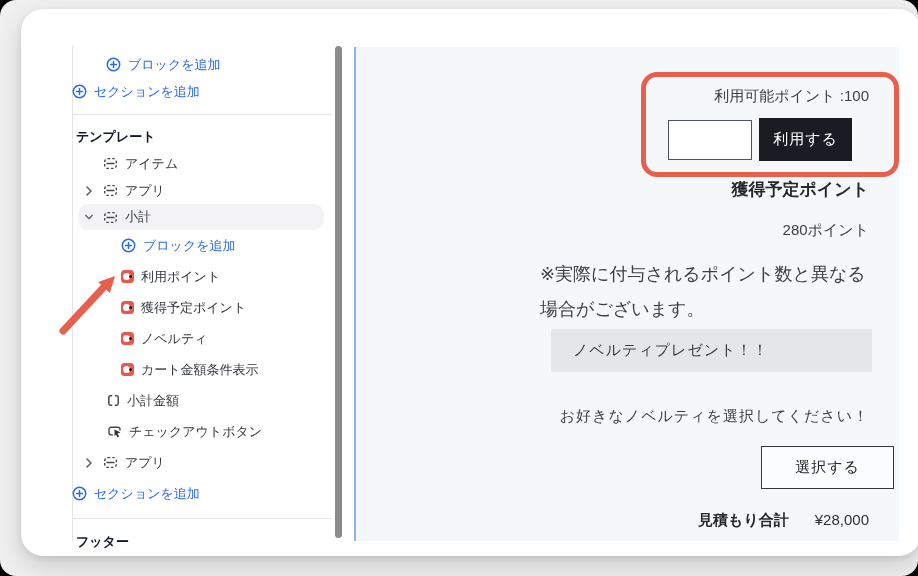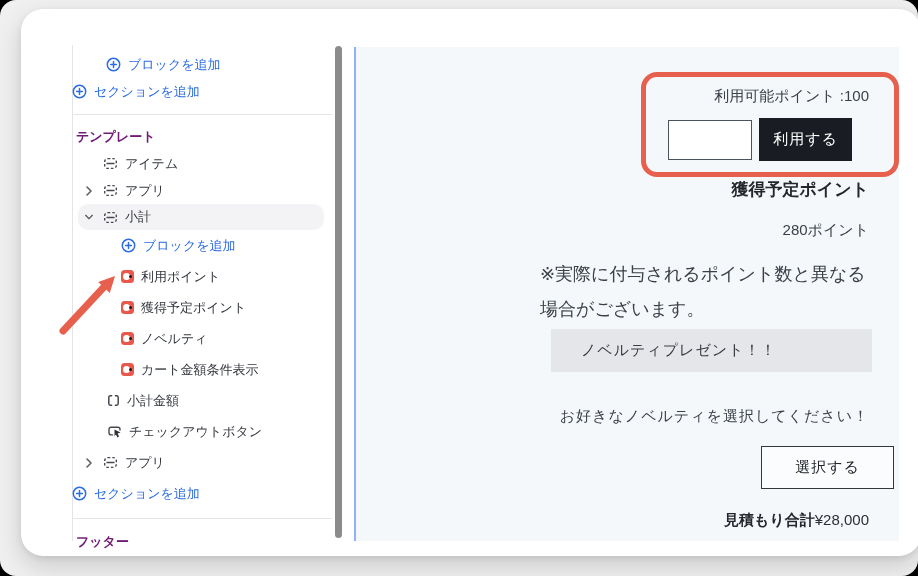--- a/index.html
+++ b/index.html
@@ -23,21 +23,21 @@
   .row { display: flex; align-items: center; height: 27px; }
   .row .lbl { white-space: nowrap; }
   .tree-row { height: 31px; }
   .add-row { color: #2b6be4; cursor: pointer; }
   .add-row .lbl { color: #2b6be4; }
   .pl-top-add { padding-left: 34px; }
   .pl-add-section { }
   .pl-section { padding-left: 12px; }
   .pl-inner { padding-left: 49px; }
   .pl-block { padding-left: 35px; }
-  .hdr { font-weight: bold; color: #701a75; padding-left: 4px; height: 26px; display: flex; align-items: center; margin-top: 6px; }
+  .hdr { font-weight: bold; color: #0f172a; padding-left: 4px; height: 26px; display: flex; align-items: center; margin-top: 6px; }
   .divider { height: 1px; background: #e5e5e7; margin: 9px 0 9px 0; }
   .chev-box { width: 10px; margin-right: 9px; display: flex; align-items: center; justify-content: center; flex: none; }
   .ico-gap { margin-right: 7px; display: inline-flex; flex: none; }
   .selected-row { background: #f3f3f5; border-radius: 10px; margin-left: 6px; margin-right: 8px; height: 26px; padding-left: 6px; }
   .app-ico { width: 13px; height: 13px; border-radius: 3.5px; background: #e8584c; position: relative; display: inline-block; flex: none; }
   .app-ico::before { content: ""; position: absolute; left: 2px; top: 3px; width: 7px; height: 7px; border-radius: 50%; background: #fff; }
   .app-ico::after { content: ""; position: absolute; right: 2px; top: 5px; width: 3px; height: 3px; border-radius: 50%; background: #15181c; }
 
   
   .scrollbar { position: absolute; left: 314px; top: 37px; width: 7px; height: 492px; background: #8b8b8d; border-radius: 4px; }
@@ -57,30 +57,30 @@
   .use-btn {
     position: absolute; left: 403px; top: 71px; width: 93px; height: 43px;
     background: #191c22; color: #fff; border: none; font-size: 15px;
     font-family: inherit; cursor: pointer; letter-spacing: 1px;
   }
   .earn-title { top: 131px; font-size: 17px; font-weight: bold; color: #23272c; }
   .earn-points { top: 174px; }
   .note { top: 210px; width: 332px; left: 184px; font-size: 18px; line-height: 1.95; }
   .novelty-banner {
     position: absolute; left: 195px; top: 282px; width: 321px; height: 43px;
-    background: #e5e6e9; display: flex; align-items: center; padding-left: 30px;
+    background: #e5e6e9; display: flex; align-items: center; padding-left: 22px;
     color: #383c42; letter-spacing: 1px;
   }
   .prompt { top: 360px; letter-spacing: 1px; }
   .select-btn {
     position: absolute; left: 405px; top: 399px; width: 133px; height: 43px;
     background: #fbfcfe; border: 1.5px solid #33373c; color: #23272c;
     font-size: 15px; font-family: inherit; cursor: pointer; letter-spacing: 1px;
   }
-  .total-row { top: 464px; display: flex; position: absolute; right: 30px; align-items: baseline; }
+  .total-row { top: 464px; display: flex; gap: 26px; position: absolute; right: 30px; align-items: baseline; }
   .total-label { font-weight: bold; color: #23272c; }
   .total-value { color: #2c3036; }
 
   
   .annotation-box {
     position: absolute; left: 620px; top: 63px; width: 258px; height: 105px;
     border: 5px solid #e7604e; border-radius: 16px; z-index: 5; pointer-events: none;
   }
   .annotation-arrow { position: absolute; left: 28px; top: 250px; z-index: 5; pointer-events: none; }
 </style>

